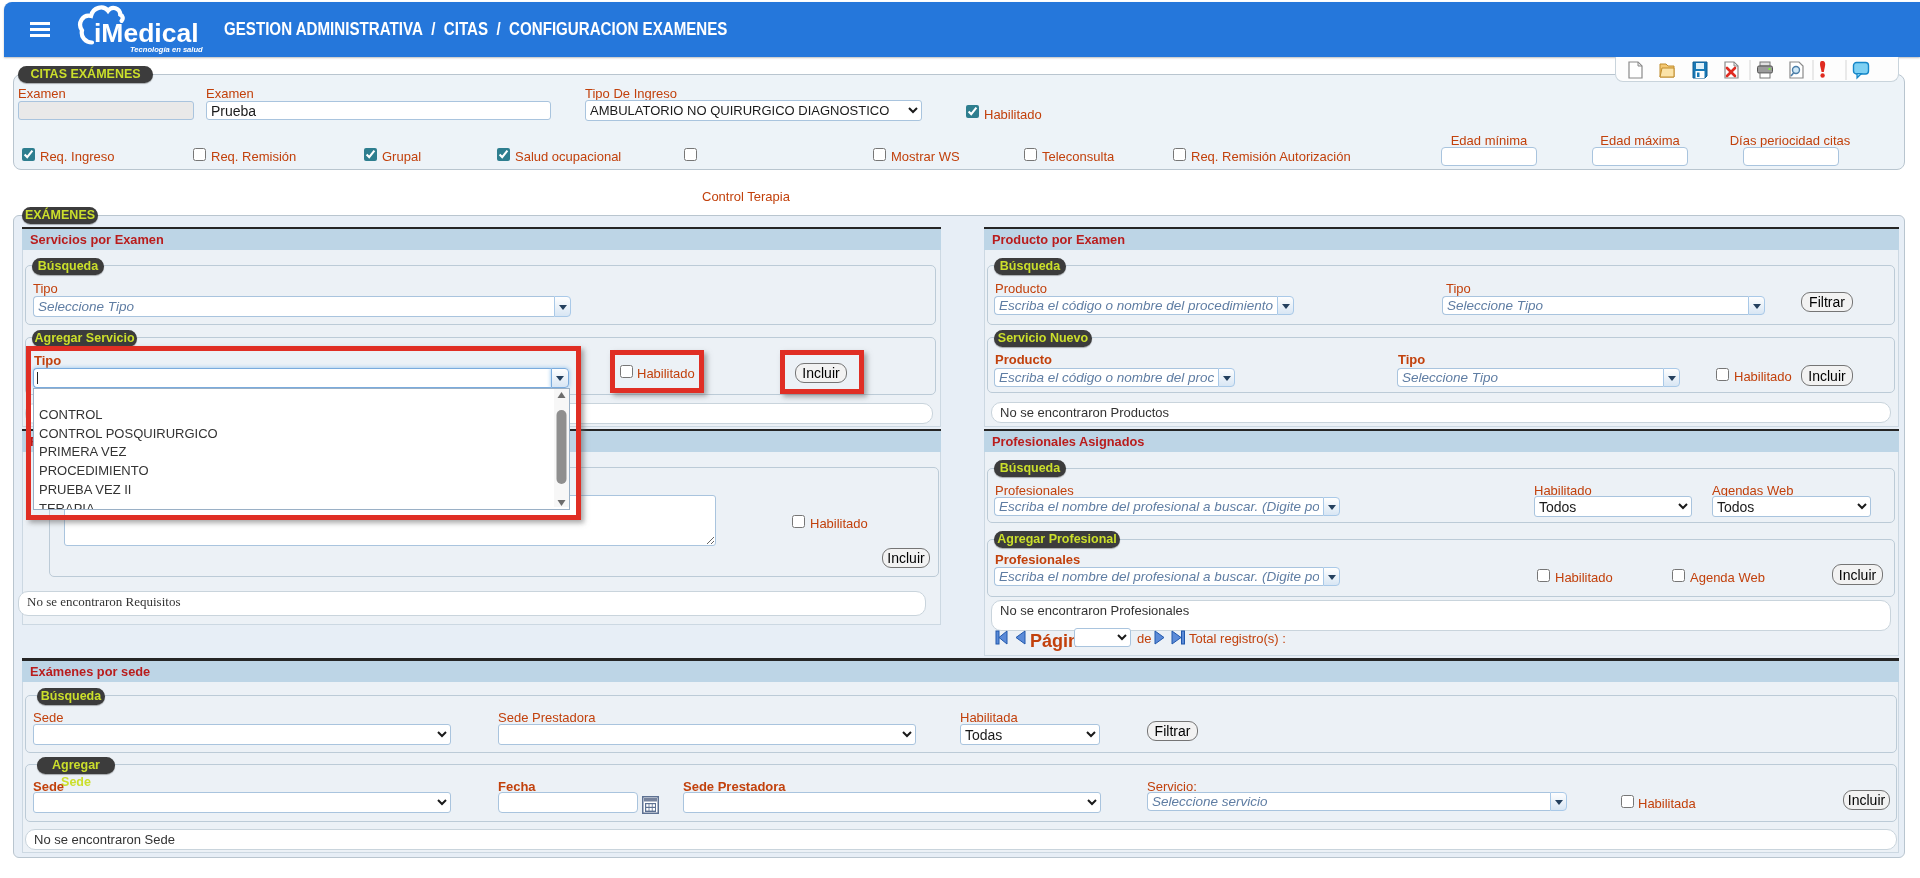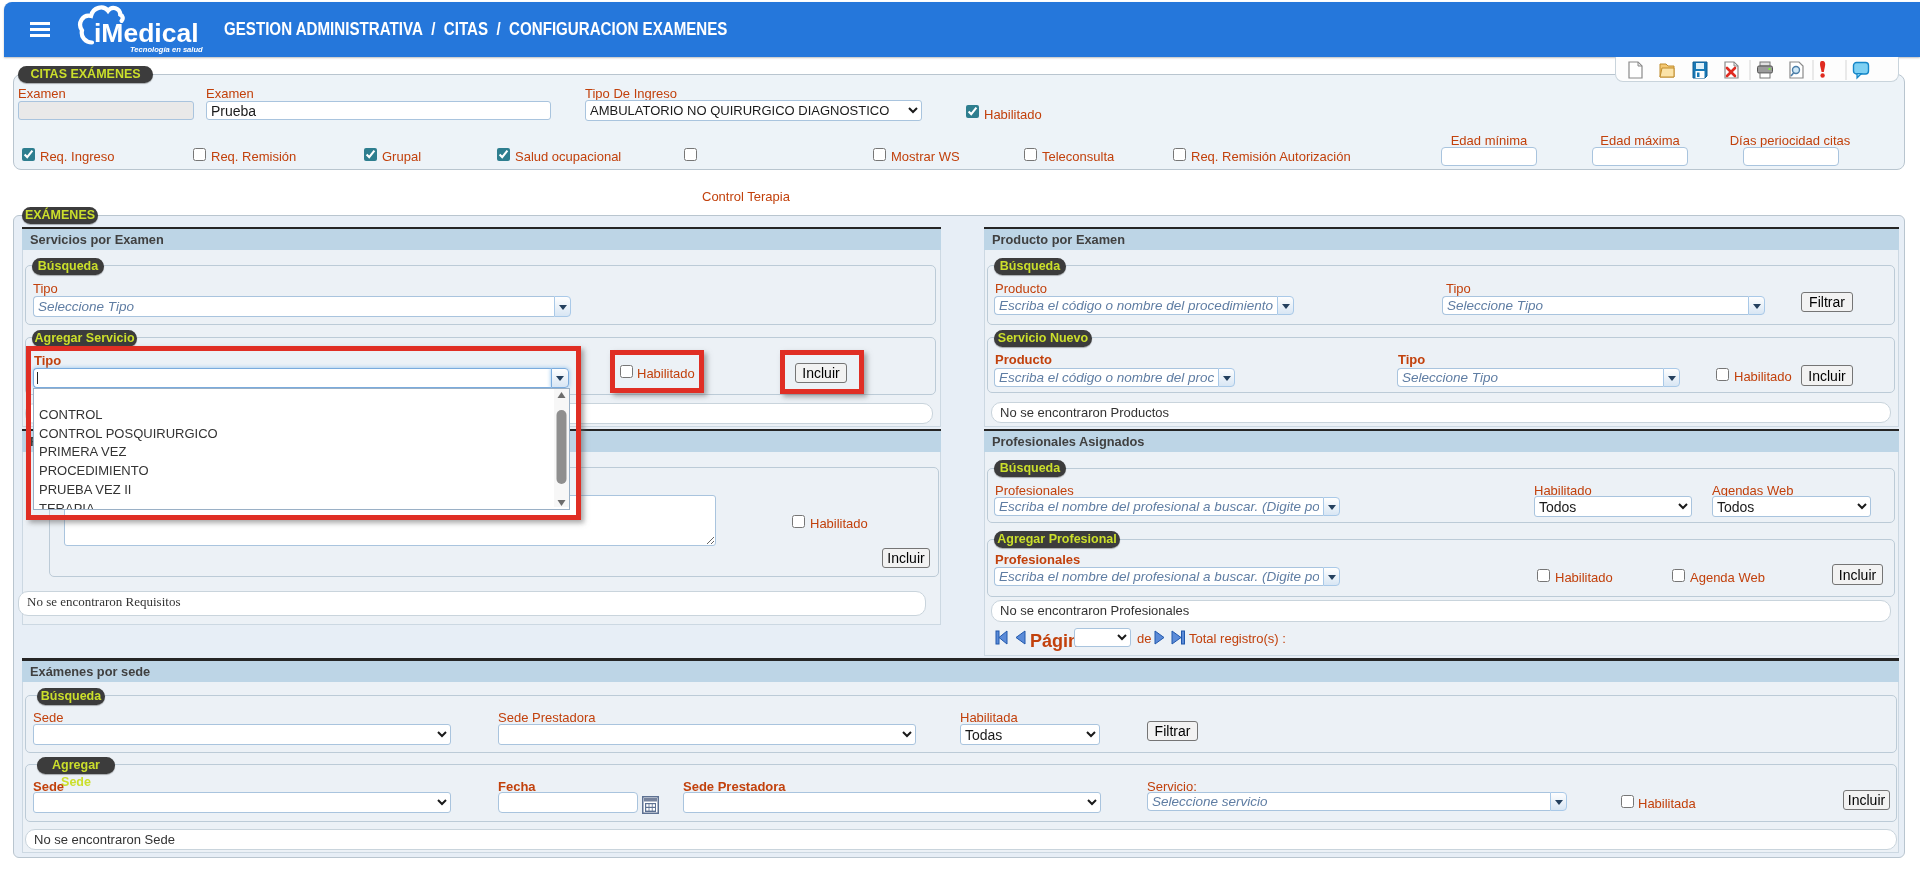--- a/index.html
+++ b/index.html
@@ -3,26 +3,26 @@
 <meta charset="utf-8">
 <style>
 * { margin:0; padding:0; box-sizing:border-box; }
 html,body { width:1920px; height:878px; background:#fff; font-family:"Liberation Sans", sans-serif; overflow:hidden; }
 .abs { position:absolute; }
 .lbl { position:absolute; font-size:13px; color:#c2410c; white-space:nowrap; }
 .b { font-weight:bold; }
 .inp { position:absolute; border:1px solid #a9c4de; border-radius:3px; background:#fff; font-family:"Liberation Sans", sans-serif; font-size:13.5px; color:#1a1a1a; padding:0 4px; }
 .sel { position:absolute; border:1px solid #a9c4de; border-radius:3px; background:#fff; font-family:"Liberation Sans", sans-serif; font-size:13.5px; color:#1a1a1a; }
 .cb { position:absolute; width:13px; height:13px; accent-color:#2e7e8f; margin:0; }
-.btn { position:absolute; border:1px solid #757575; border-radius:3px; background:#f2f2f2; font-family:"Liberation Sans", sans-serif; font-size:14px; color:#000; text-align:center; }
+.btn { position:absolute; border:1px solid #757575; border-radius:9px; background:#f2f2f2; font-family:"Liberation Sans", sans-serif; font-size:14px; color:#000; text-align:center; }
 .pill { position:absolute; background:#fff; border:1px solid #c9d4dc; border-radius:10px; font-size:13px; color:#333; line-height:19px; padding-left:8px; }
 .badge { position:absolute; background:#3c3c3c; border-radius:9px; color:#cbdf2b; font-size:12.5px; font-weight:bold; text-align:center; line-height:17px; height:17px; box-shadow:0 1px 1px rgba(0,0,0,.3); }
 .fs { position:absolute; border:1px solid #bccbd7; border-radius:5px; }
 .phead { position:absolute; border-top:2px solid #252525; background:#bdd5e6; }
-.phead span { display:block; font-size:12.8px; font-weight:bold; color:#404040; padding:3px 0 0 8px; }
+.phead span { display:block; font-size:12.8px; font-weight:bold; color:#b91c1c; padding:3px 0 0 8px; }
 .combo-btn { position:absolute; background:linear-gradient(#fefefe,#d8e6f4); border:1px solid #a9c9e8; border-radius:0 4px 4px 0; }
 .combo-btn:after { content:""; position:absolute; left:50%; top:50%; margin:-2px 0 0 -4px; border-left:4px solid transparent; border-right:4px solid transparent; border-top:5px solid #24405e; }
 .ph { color:#5f7da3; font-style:italic; }
 .panel { position:absolute; background:#ecf1f6; border:1px solid #ccd8e2; border-top:none; }
 .redbox { position:absolute; border:5px solid #e02e24; z-index:60; box-shadow:3px 3px 5px rgba(100,100,100,.55); }
 input::placeholder { color:#5f7da3; font-style:italic; opacity:1; }
 select { appearance:auto; }
 </style>
 </head>
 <body>
@@ -218,21 +218,21 @@
 <div class="fs" style="left:987px; top:539px; width:908px; height:58px;"></div>
 <div class="badge" style="left:994px; top:531px; width:126px;">Agregar Profesional</div>
 <div class="lbl b" style="left:995px; top:552px;">Profesionales</div>
 <input class="inp" style="left: 994px; top: 567px; width: 329px; height: 19px; border-radius: 4px 0px 0px 4px; border-right: 0px;" placeholder="Escriba el nombre del profesional a buscar. (Digite por lo mer" readonly="">
 <div class="combo-btn" style="left:1323px; top:567px; width:17px; height:19px;"></div>
 <input type="checkbox" class="cb" style="left: 1537px; top: 569px;">
 <div class="lbl" style="left:1555px; top:570px;">Habilitado</div>
 <input type="checkbox" class="cb" style="left: 1672px; top: 569px;">
 <div class="lbl" style="left:1690px; top:570px;">Agenda Web</div>
 <button class="btn" style="left:1832px; top:564px; width:51px; height:21px;">Incluir</button>
-<div class="pill" style="left:991px; top:600px; width:900px; height:22px;">No se encontraron Profesionales</div>
+<div class="pill" style="left:991px; top:600px; width:900px; height:31px;">No se encontraron Profesionales</div>
 
 <div class="abs" style="left:994px; top:628px; width:600px; height:20px;">
   <svg width="600" height="20" style="position:absolute; left:0; top:0;">
     <g fill="#5b8bd8" stroke="#2158ac" stroke-width="1">
       <rect x="2" y="3" width="3" height="13"></rect>
         <polygon points="13,3 13,16 5,9.5"></polygon>
       <polygon points="31,3 31,16 22,9.5"></polygon>
       <polygon points="161,3 170,9.5 161,16"></polygon>
       <polygon points="178,3 187,9.5 178,16"></polygon>
         <rect x="187.5" y="3" width="3" height="13"></rect>

